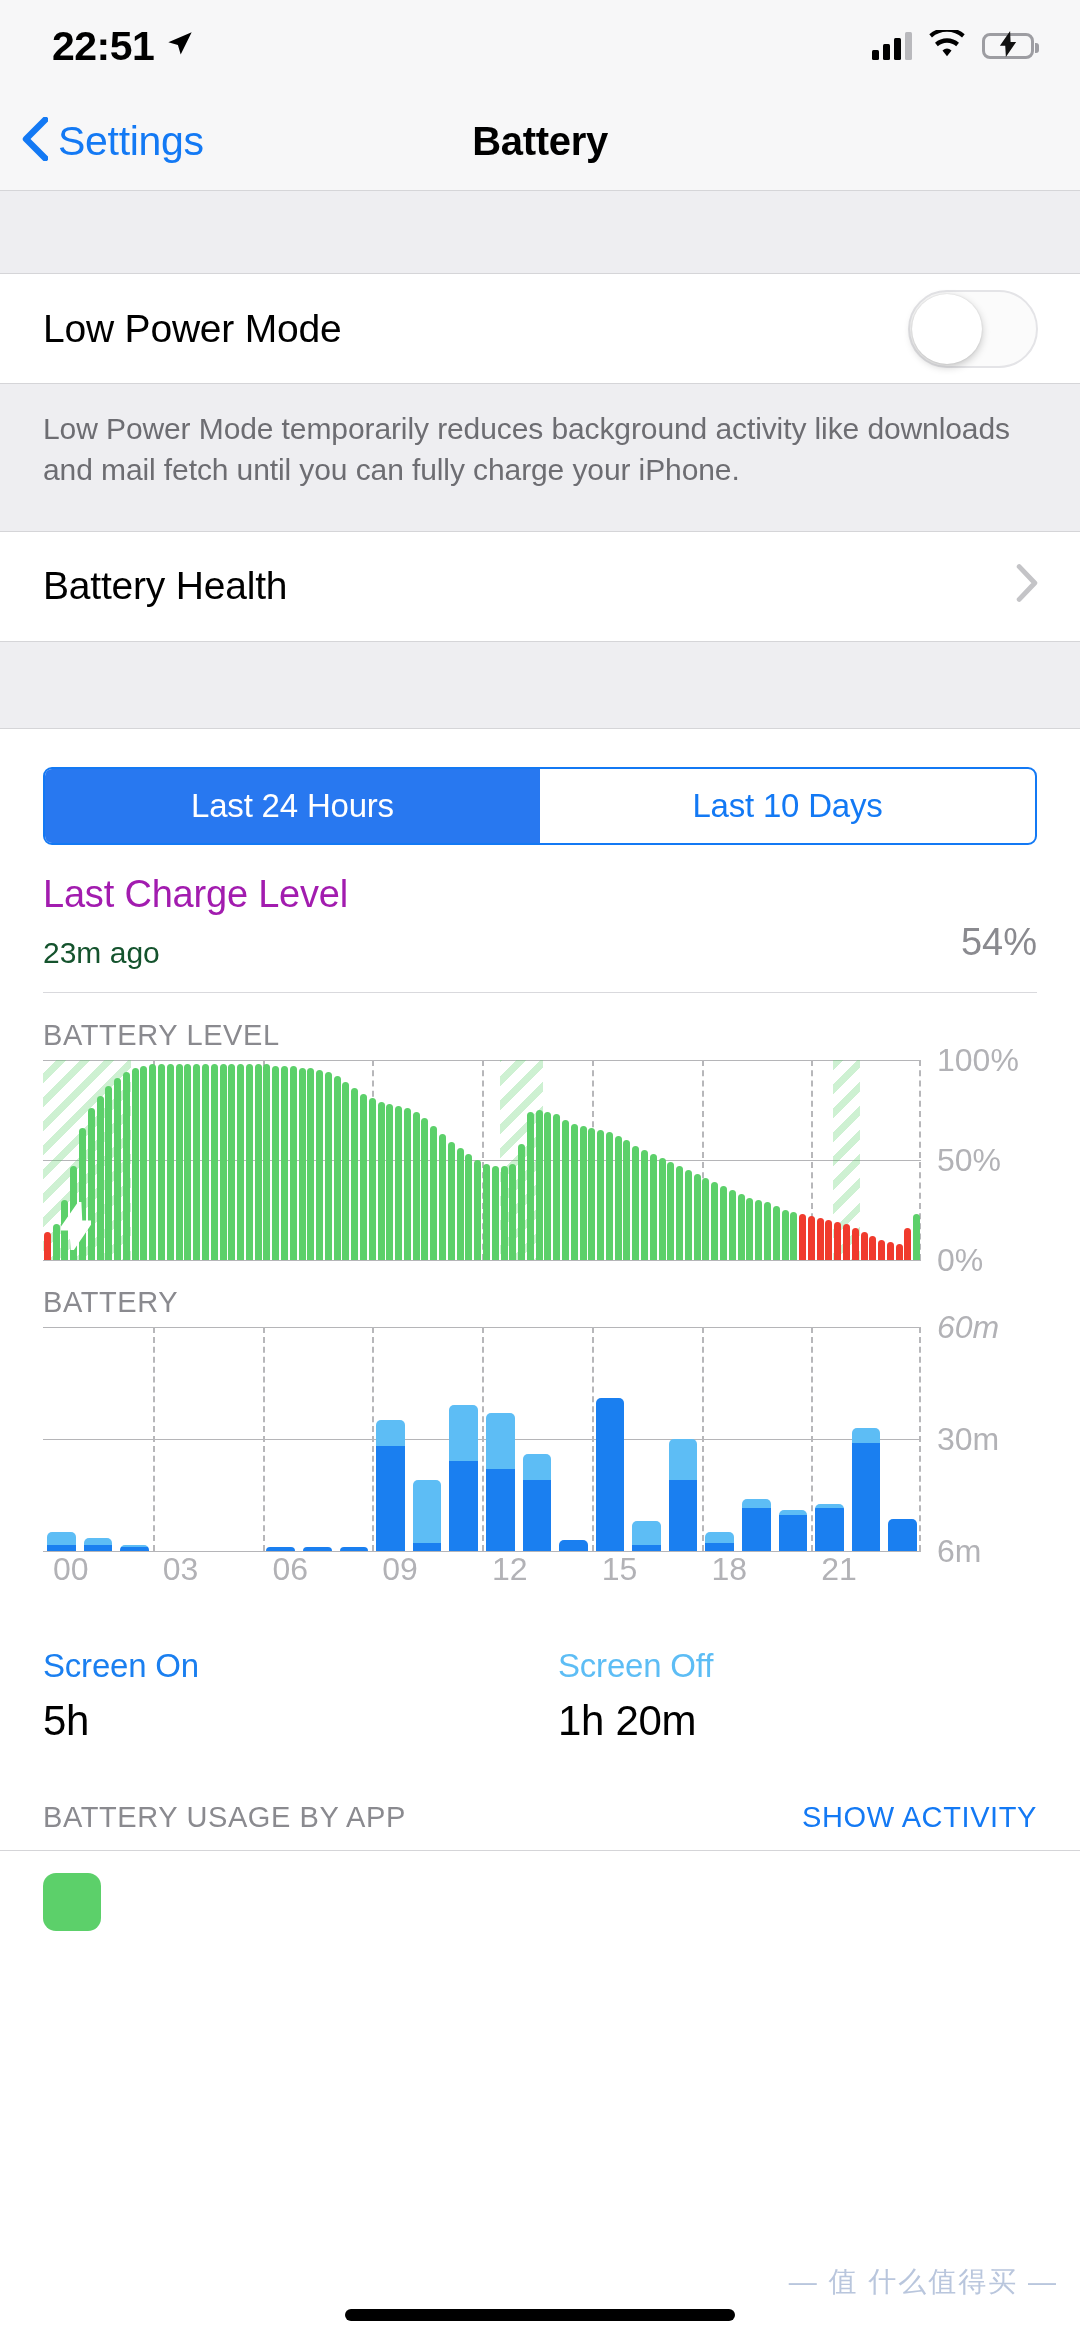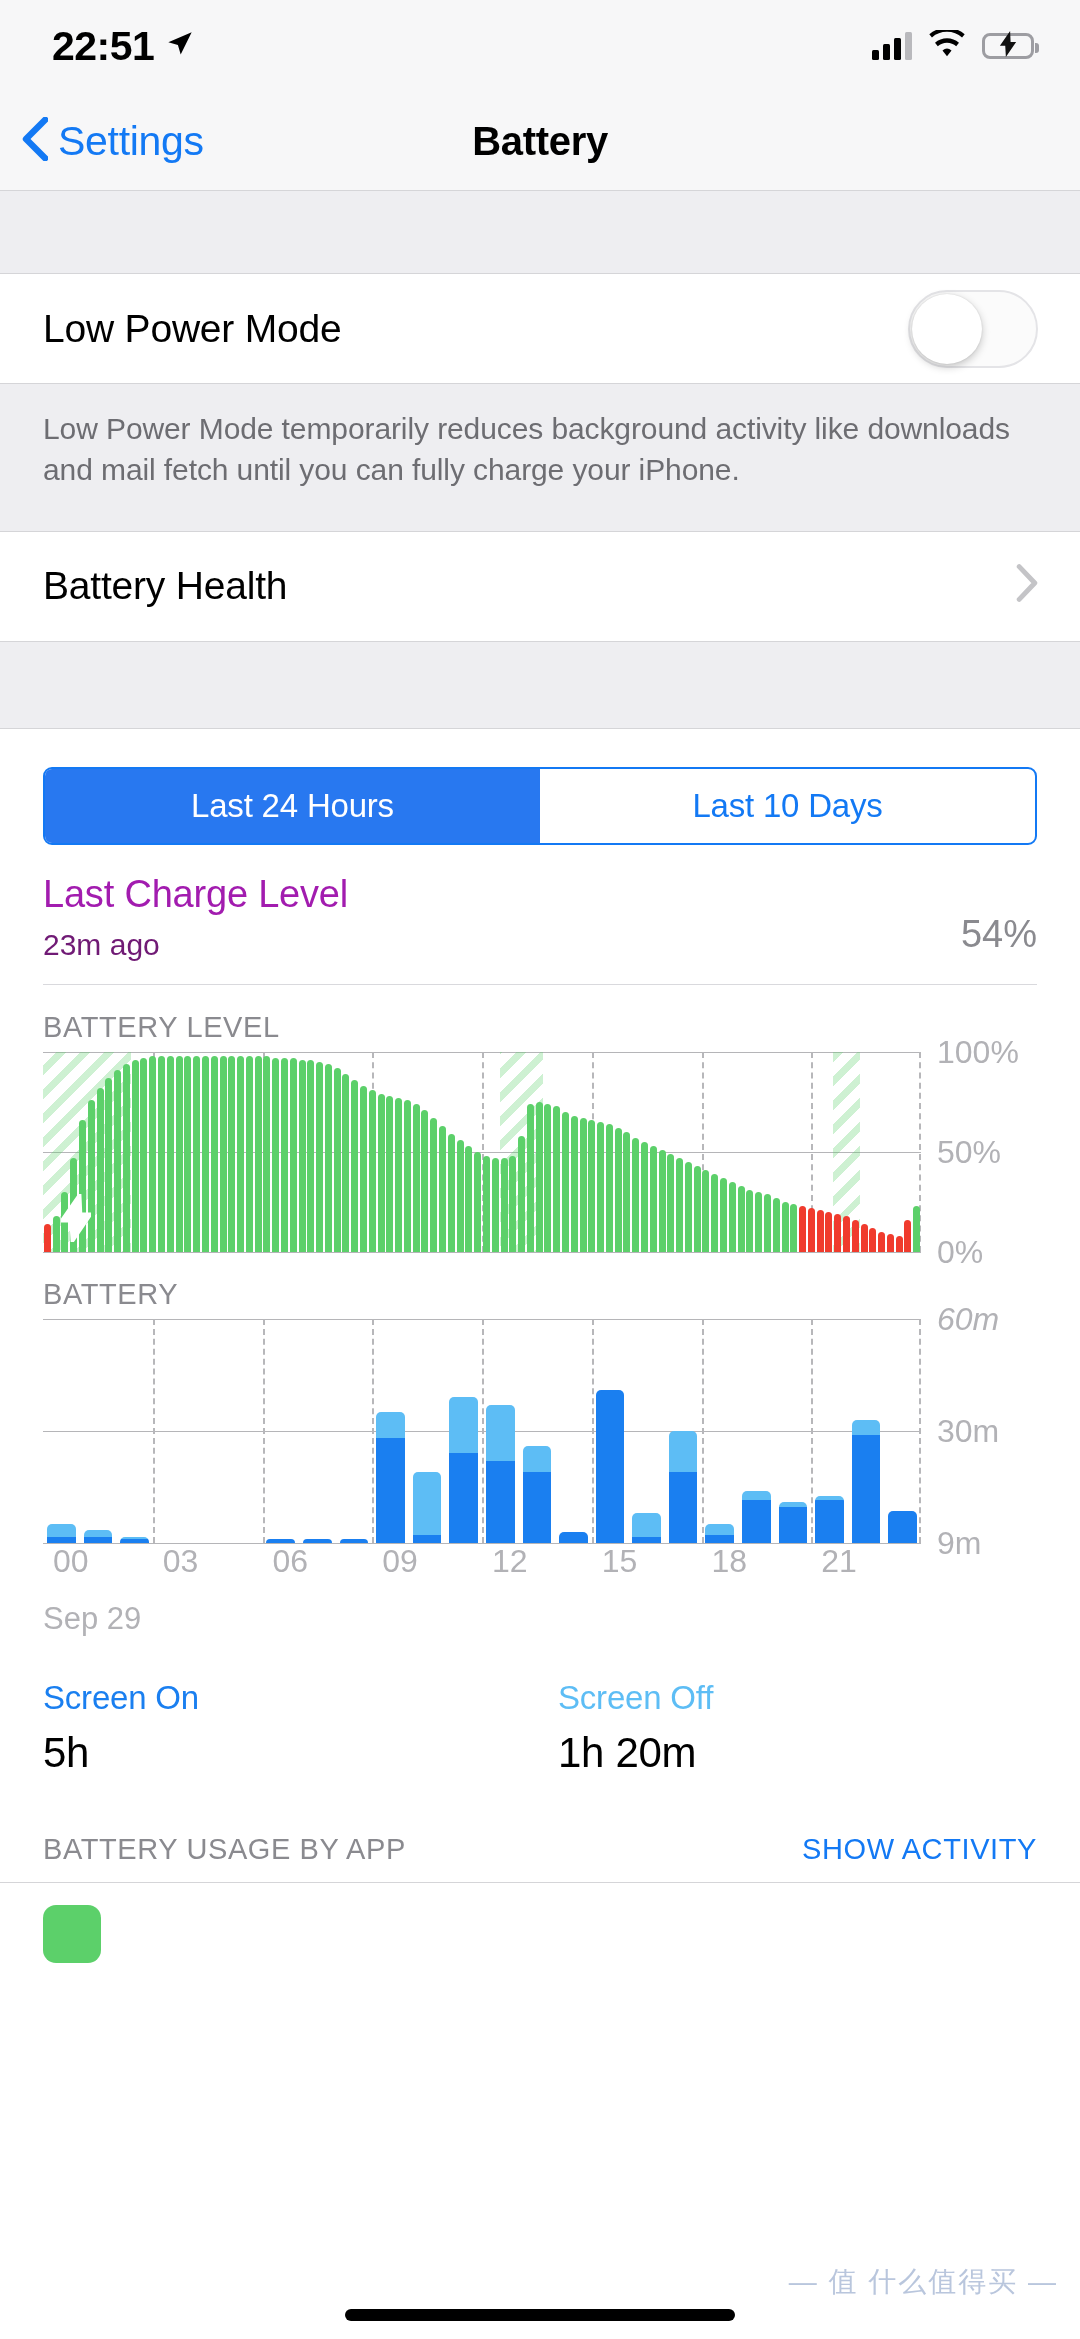--- a/index.html
+++ b/index.html
@@ -218,22 +218,22 @@
     padding-bottom: 22px;
     border-bottom: 1px solid #d9d9dd;
   }
   .charge-title {
     font-size: 38px;
     color: #a21caf;
     letter-spacing: -0.2px;
   }
   .charge-sub {
     font-size: 30px;
-    color: #701a75;
-    margin-top: 12px;
+    color: #14532d;
+    margin-top: 20px;
   }
   .charge-pct {
     font-size: 38px;
     color: #8a8a8f;
     padding-bottom: 6px;
   }
 
   
   .chart-head {
     font-size: 29px;
@@ -737,26 +737,25 @@
       <div class="xaxis" id="activityX">
           <span style="left: calc(0% + 10px);">00</span>
           <span style="left: calc(12.5% + 10px);">03</span>
           <span style="left: calc(25% + 10px);">06</span>
           <span style="left: calc(37.5% + 10px);">09</span>
           <span style="left: calc(50% + 10px);">12</span>
           <span style="left: calc(62.5% + 10px);">15</span>
           <span style="left: calc(75% + 10px);">18</span>
           <span style="left: calc(87.5% + 10px);">21</span>
         </div>
-      <div class="date-label">Sep 29</div>
     </div>
     <div class="ylabels" id="activityY">
         <span style="top: 0px; font-style: italic;">60m</span>
         <span style="top: 112px;">30m</span>
-        <span style="top: 224px;">9m</span>
+        <span style="top: 224px;">6m</span>
       </div>
   </div>
 
   <div class="legend">
     <div class="legend-col">
       <div class="legend-title on">Screen On</div>
       <div class="legend-value">5h</div>
     </div>
     <div class="legend-col second">
       <div class="legend-title off">Screen Off</div>

